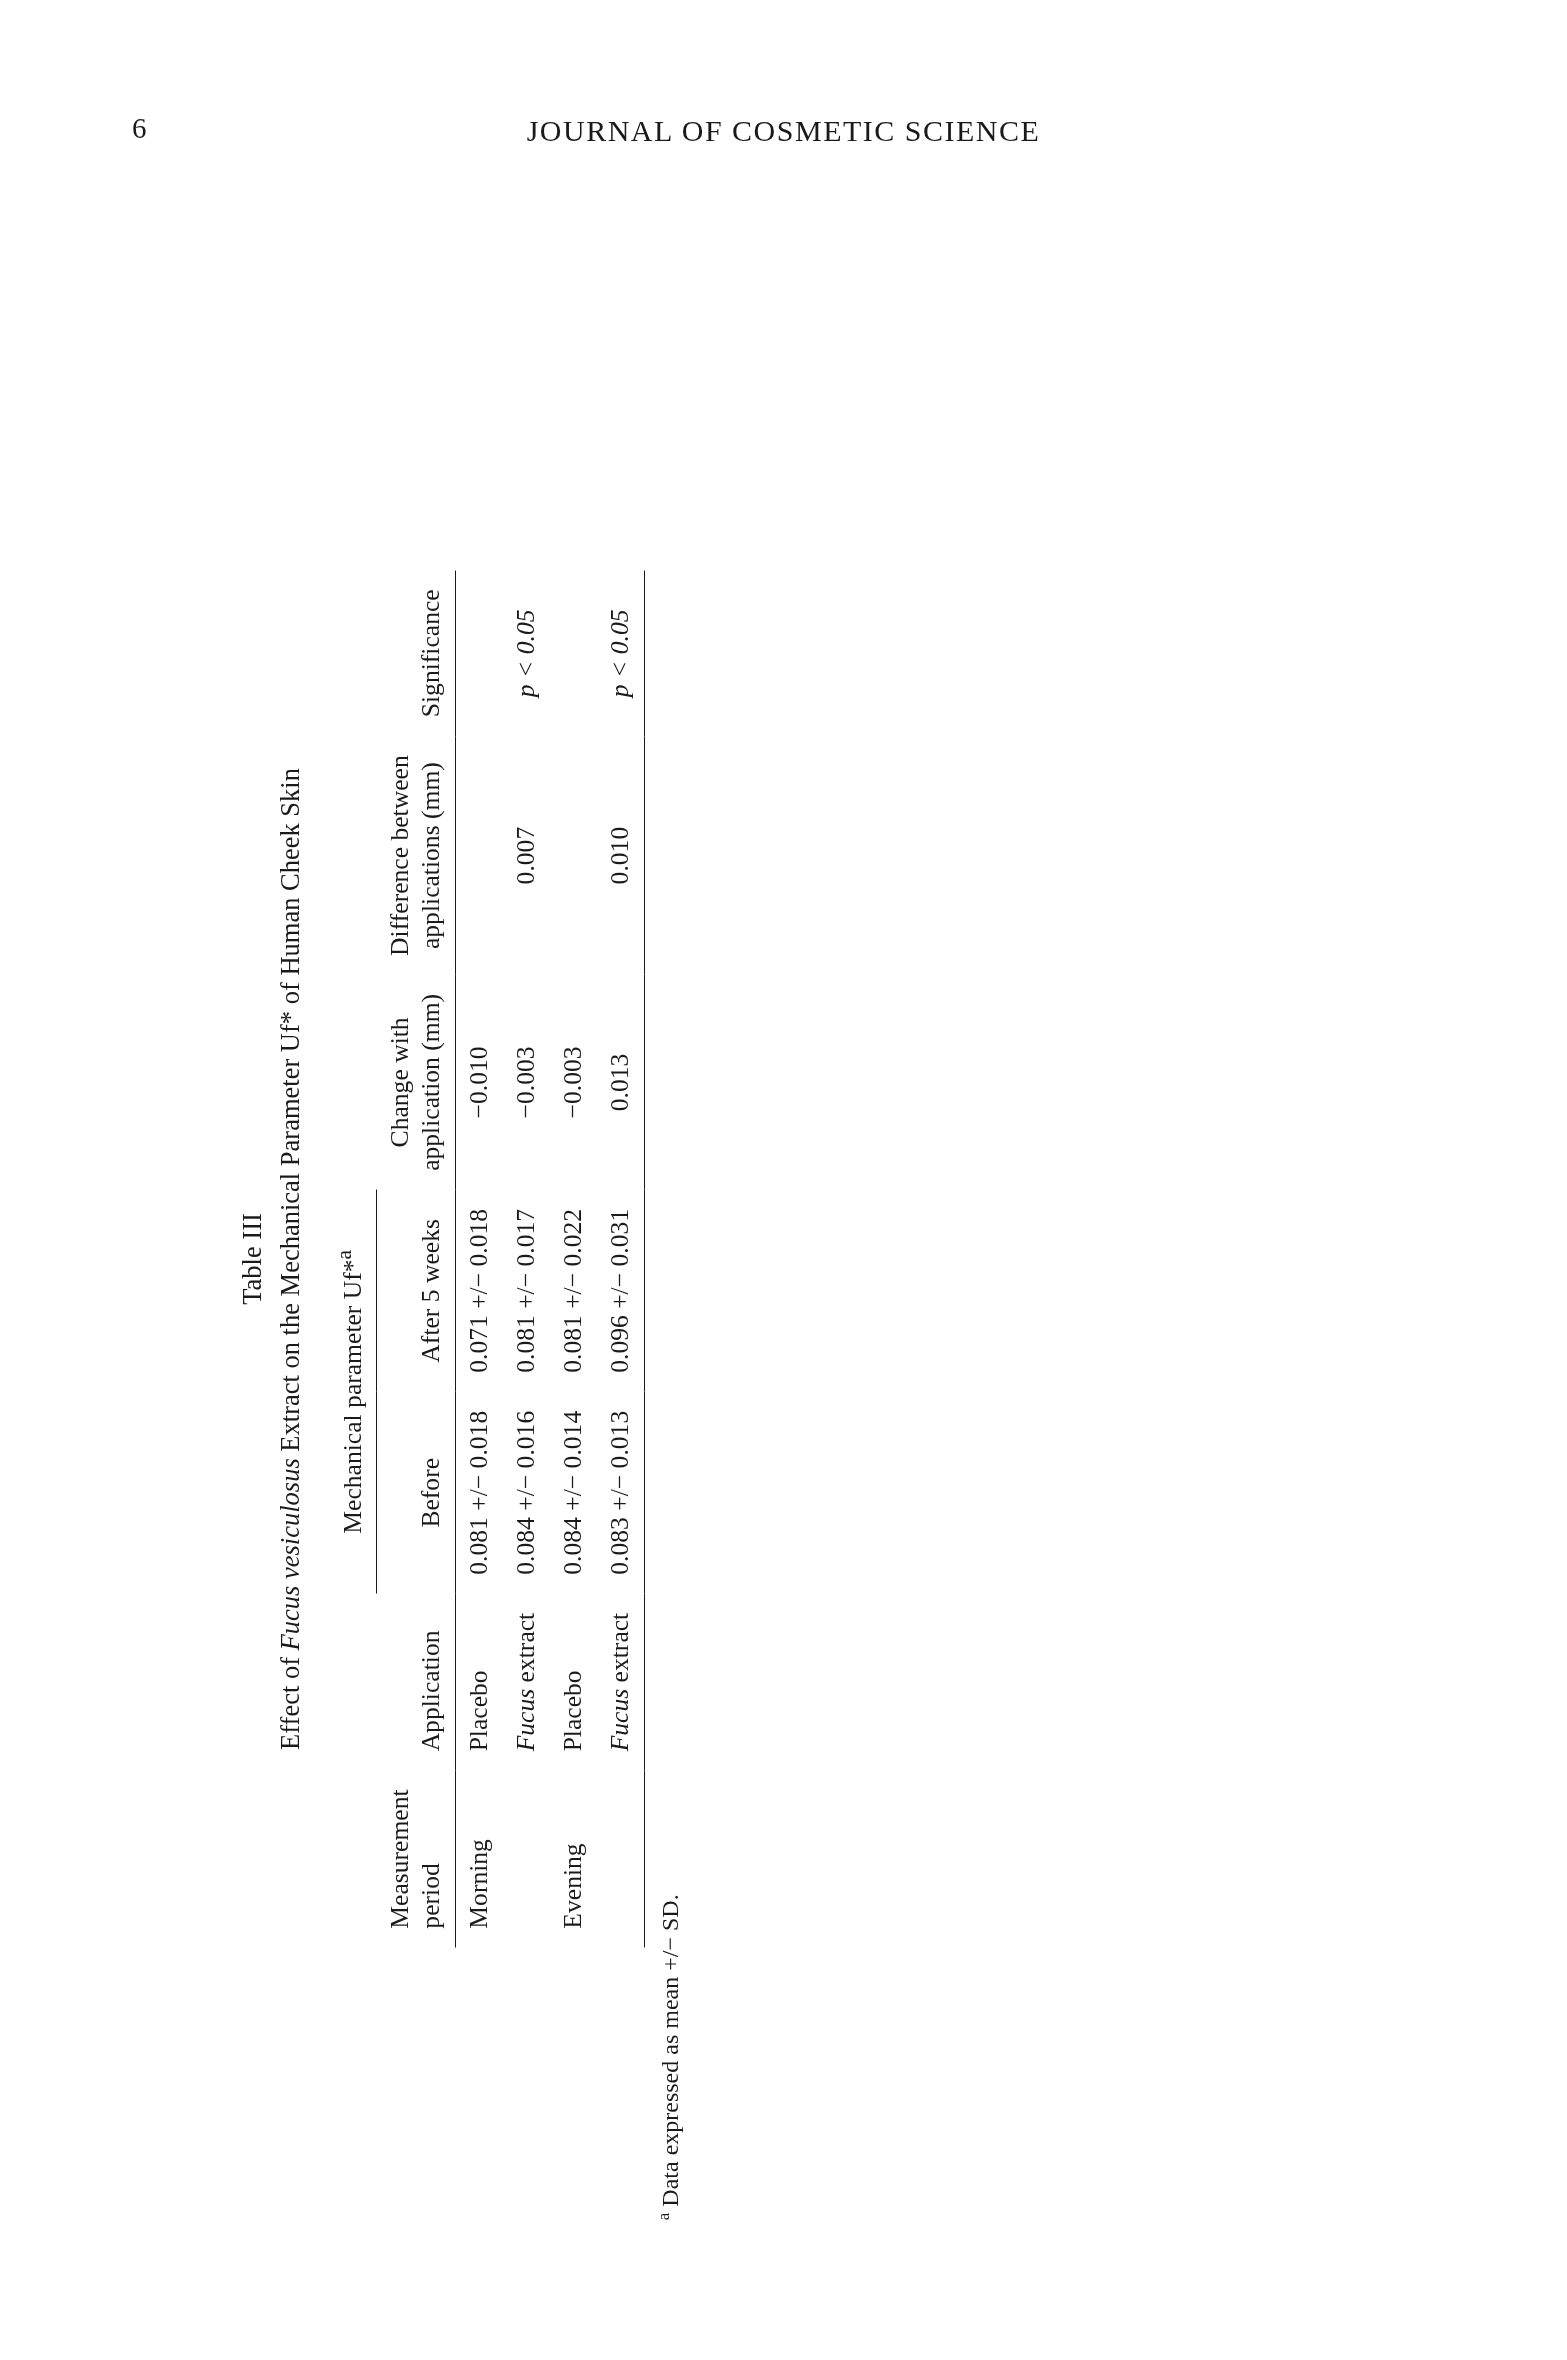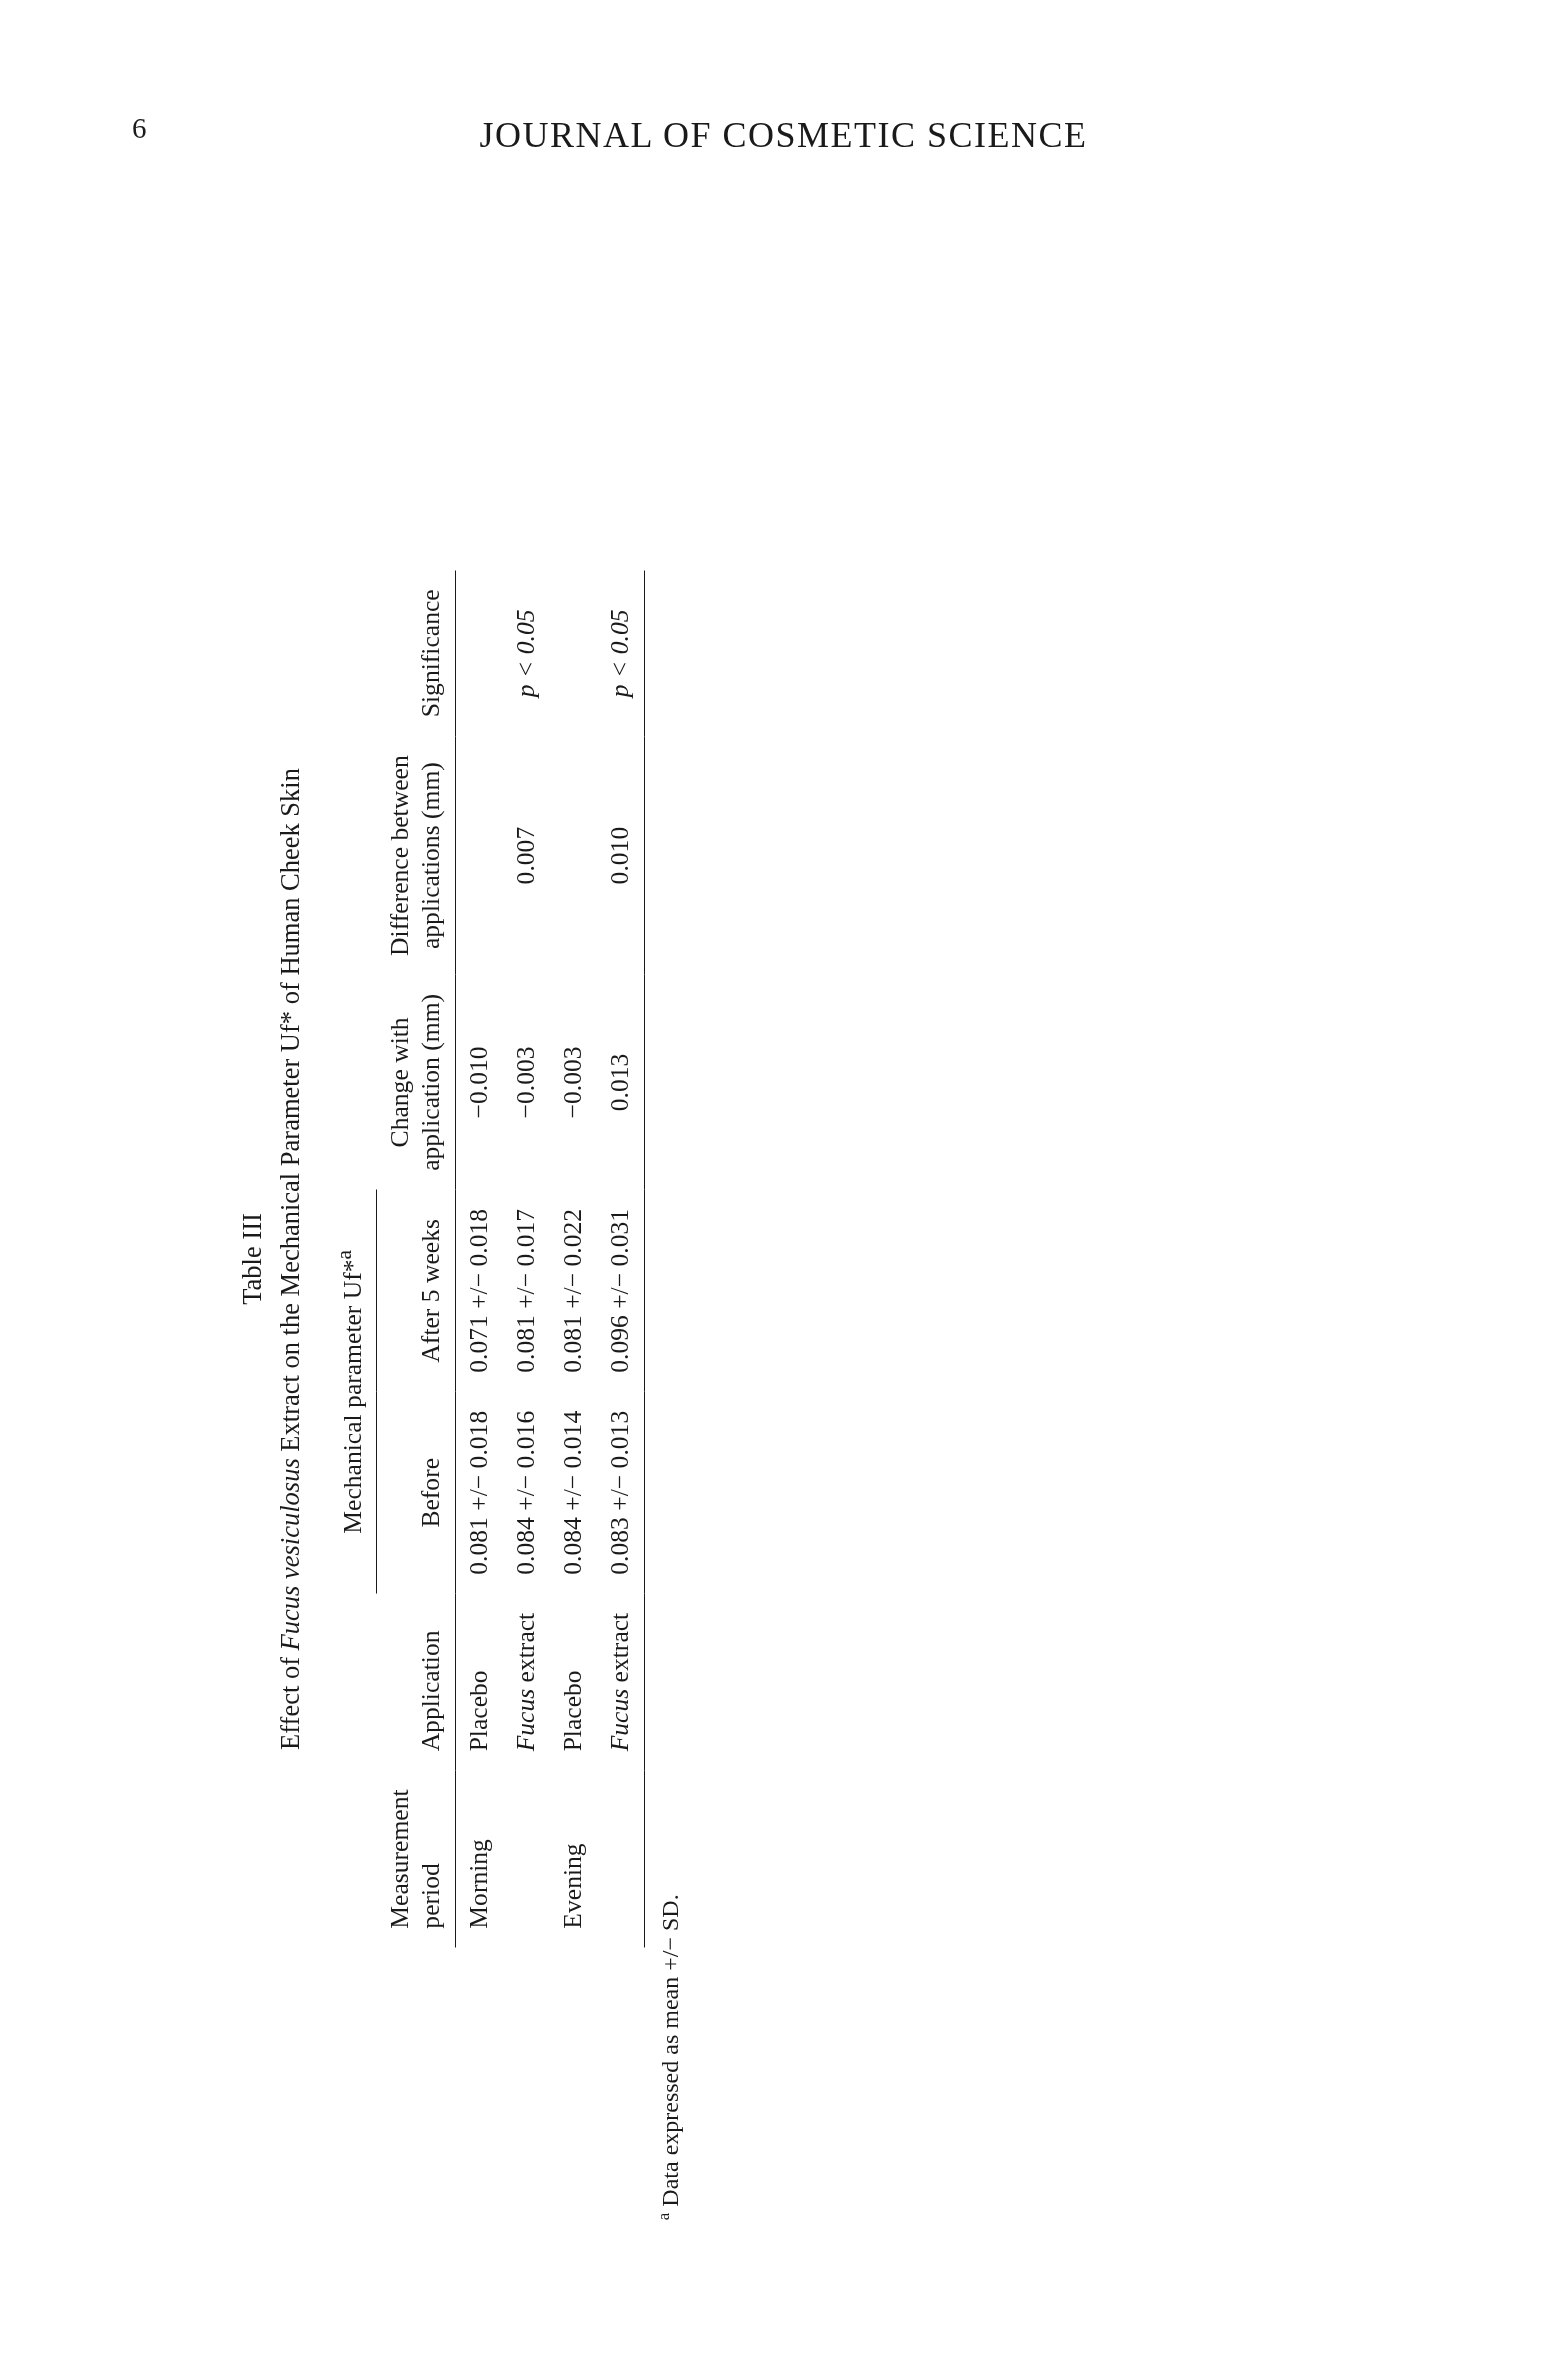--- a/index.html
+++ b/index.html
@@ -23,21 +23,21 @@
     top: 112px;
     font-size: 29px;
     letter-spacing: 0.5px;
   }
   .running-title {
     position: absolute;
     left: 0;
     right: 0;
     top: 114px;
     text-align: center;
-    font-size: 36px;
+    font-size: 30px;
     letter-spacing: 1.5px;
   }
 
   
   .rotated-wrap {
     position: absolute;
     left: 784px;        
     top: 1259px;
     width: 1949px;      
     height: 1098px;

